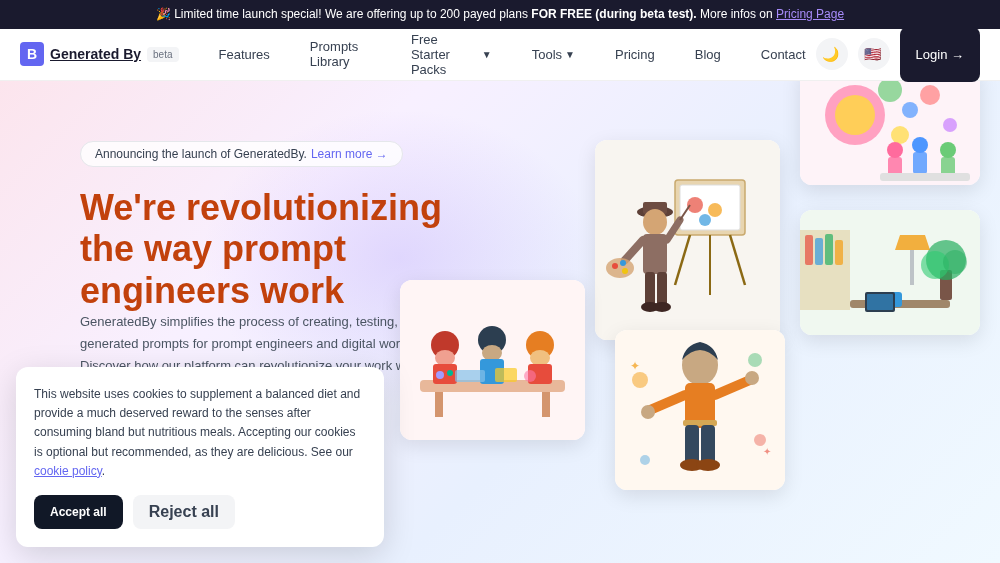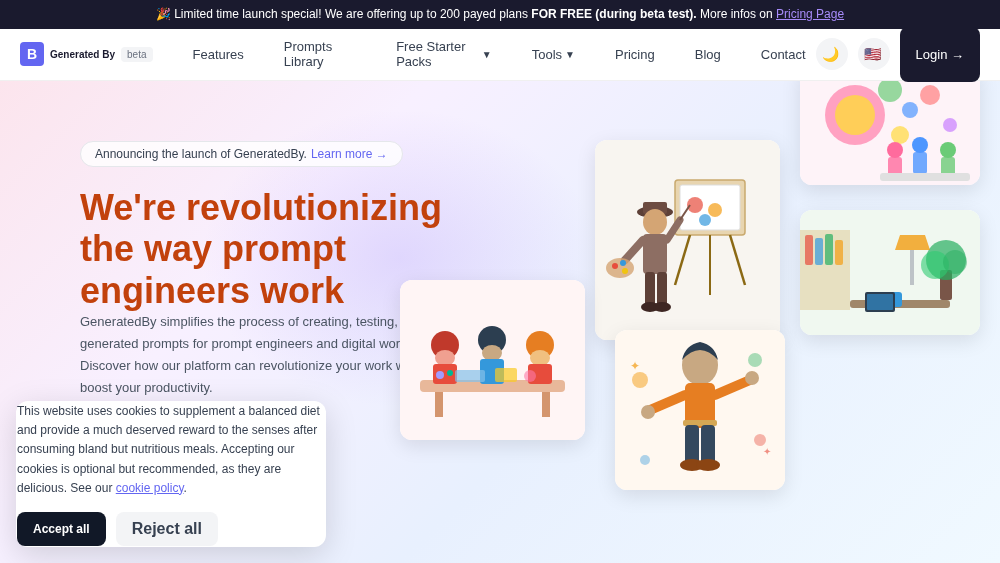--- a/index.html
+++ b/index.html
@@ -39,21 +39,21 @@
       height: 24px;
       background: #6366f1;
       border-radius: 4px;
       display: flex;
       align-items: center;
       justify-content: center;
       color: #fff;
       font-weight: 900;
       font-size: 14px;
     }
-    .logo-text { font-weight: 600; font-size: 10px; color: #1a1a2e; }
+    .logo-text { font-weight: 600; font-size: 14px; color: #1a1a2e; text-decoration: underline; }
     .beta-badge {
       background: #f3f4f6;
       color: #6b7280;
       font-size: 10px;
       padding: 2px 6px;
       border-radius: 4px;
       font-weight: 500;
     }
     .nav-links {
       display: flex;
@@ -195,25 +195,25 @@
       display: flex;
       align-items: center;
       gap: 4px;
     }
 
     
     .cookie-popup {
       position: fixed;
       bottom: 16px;
       left: 16px;
-      width: 310px;
+      width: 368px;
       background: #fff;
       border-radius: 12px;
       box-shadow: 0 8px 32px rgba(0,0,0,0.15);
-      padding: 1px;
+      padding: 18px;
       z-index: 100;
       font-size: 12px;
       color: #374151;
       line-height: 1.6;
     }
     .cookie-text { margin-bottom: 14px; }
     .cookie-text a { color: #6366f1; text-decoration: underline; cursor: pointer; }
     .cookie-buttons {
       display: flex;
       gap: 10px;

